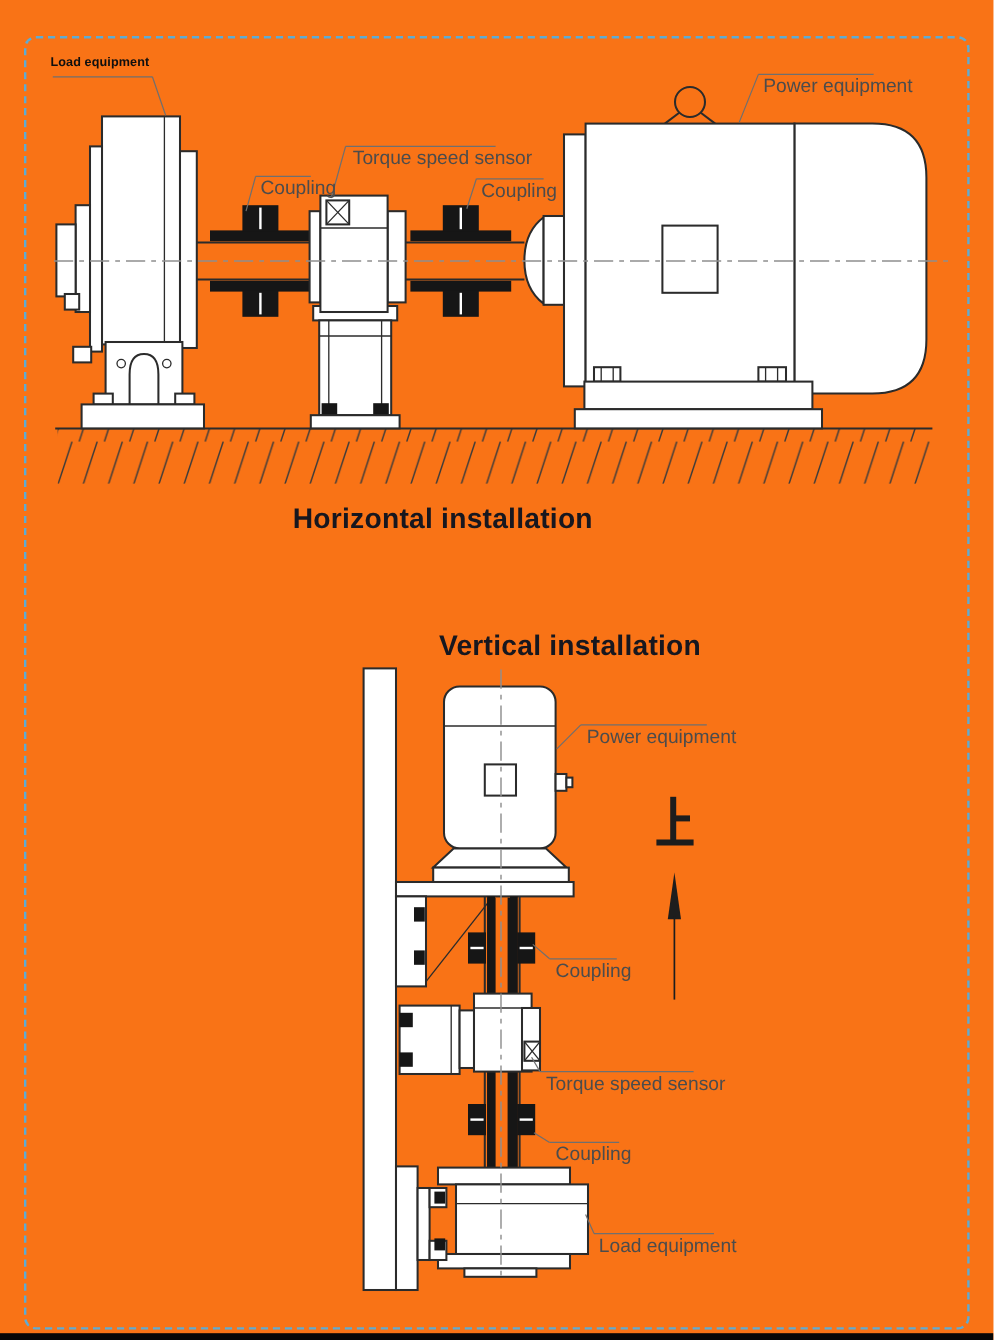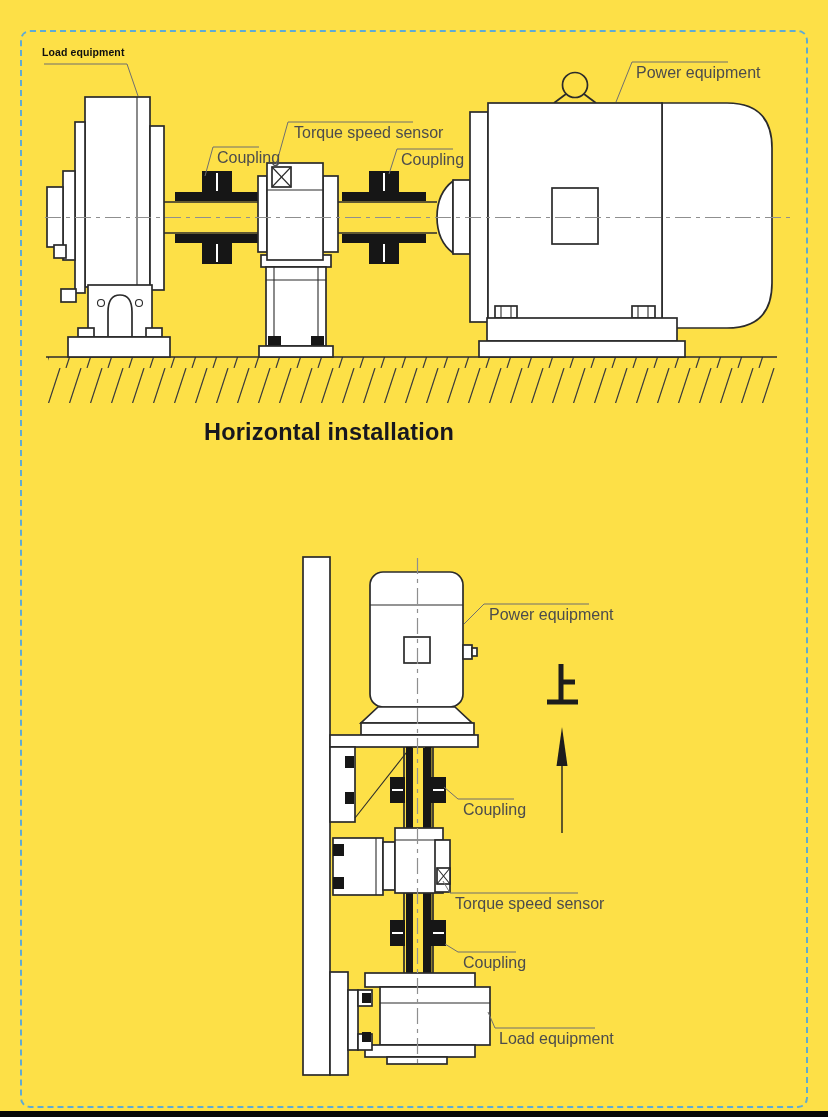--- a/index.html
+++ b/index.html
@@ -1,24 +1,24 @@
 <!DOCTYPE html>
 <html><head>
 <meta charset="utf-8">
 <style>
   html,body{margin:0;padding:0;background:#ffffff;}
-  .canvas{position:relative;width:828px;height:1117px;background:#fde047;overflow:hidden;
+  .canvas{position:relative;width:828px;height:1117px;background:#f97316;overflow:hidden;
           font-family:"Liberation Sans", sans-serif;}
   .frame{position:absolute;left:20px;top:30px;width:784px;height:1074px;
          border:2px dashed #5fabd3;border-radius:10px;pointer-events:none;}
   svg.art{position:absolute;left:0;top:0;}
   .dlabel{position:absolute;font-size:16px;color:#4c4c4c;white-space:nowrap;line-height:1.15;}
   .dlabel--bold{font-weight:bold;font-size:10.5px;color:#0f0f0f;letter-spacing:.1px;}
   .dtitle{position:absolute;font-size:23.5px;font-weight:800;color:#17171f;
-          text-align:left;letter-spacing:.2px;white-space:nowrap;}
+          text-align:center;letter-spacing:.2px;white-space:nowrap;}
   .bottombar{position:absolute;left:0;top:1111px;width:828px;height:6px;background:#070707;}
   
   .ln{stroke:#2b2b2b;stroke-width:1.7;fill:none;}
   .wfill{stroke:#2b2b2b;stroke-width:1.7;fill:#ffffff;}
   .thin{stroke:#2b2b2b;stroke-width:1.1;fill:none;}
   .dark{fill:#161616;stroke:none;}
   .cl{stroke:#8f8f8f;stroke-width:1.2;fill:none;stroke-dasharray:16 5 4 5;}
   .ld{stroke:#6f6f6f;stroke-width:1;fill:none;}
 </style>
 </head>
@@ -254,20 +254,21 @@
   <div class="dlabel" style="left:217px;top:149px;">Coupling</div>
 
   <div class="dlabel" style="left:294px;top:124px;">Torque speed sensor</div>
 
   <div class="dlabel" style="left:401px;top:151px;">Coupling</div>
 
   <div class="dlabel" style="left:636px;top:64px;">Power equipment</div>
 
   <div class="dtitle" style="left:204px;top:419px;width:330px;">Horizontal installation</div>
 
+  <div class="dtitle" style="left:340px;top:525px;width:270px;">Vertical installation</div>
 
   <div class="dlabel" style="left:489px;top:606px;">Power equipment</div>
 
   <div class="dlabel" style="left:463px;top:801px;">Coupling</div>
 
   <div class="dlabel" style="left:455px;top:895px;">Torque speed sensor</div>
 
   <div class="dlabel" style="left:463px;top:954px;">Coupling</div>
 
   <div class="dlabel" style="left:499px;top:1030px;">Load equipment</div>

